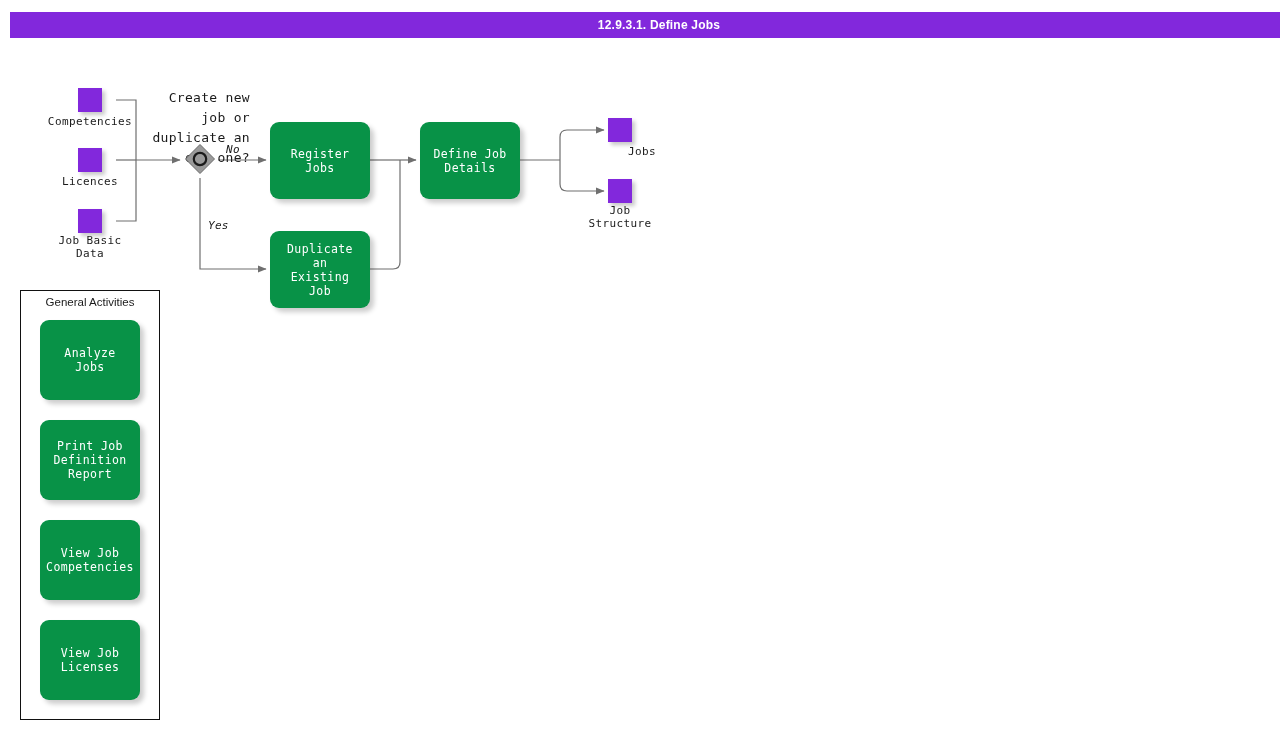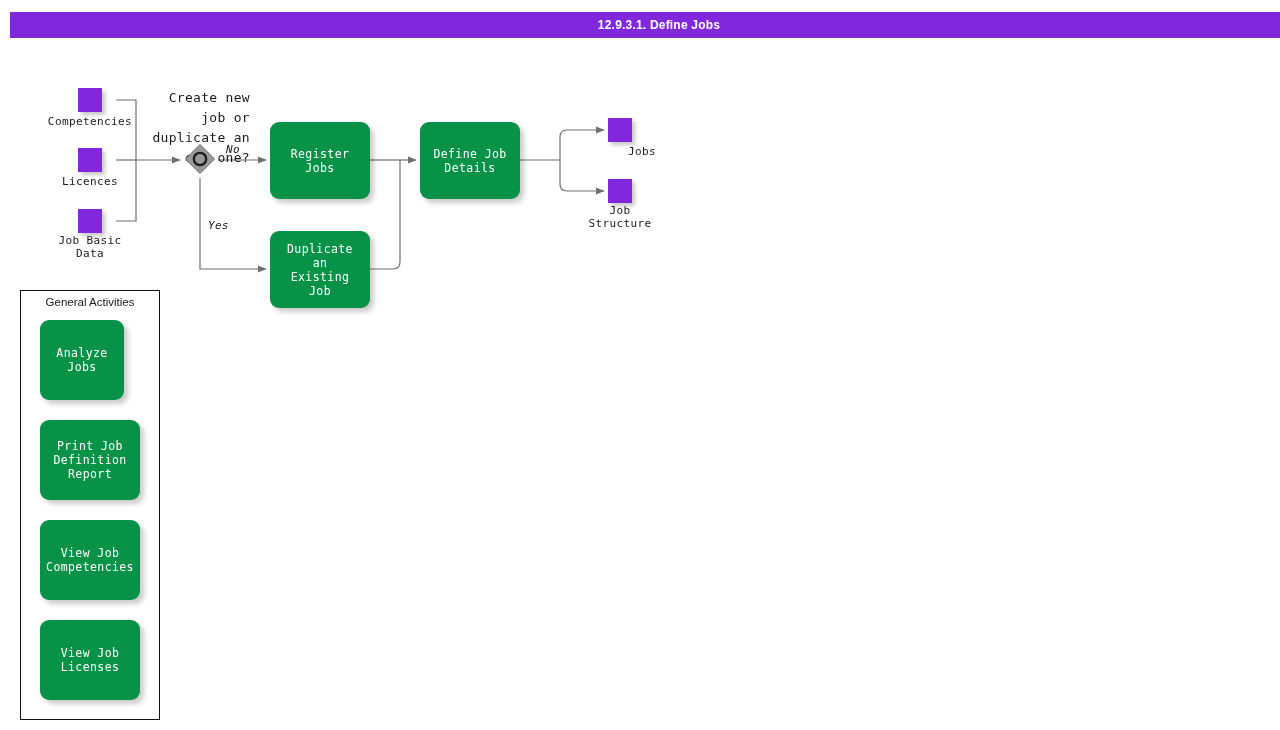--- a/index.html
+++ b/index.html
@@ -204,21 +204,21 @@
 <div class="dataobj" style="left:608px; top:118px;"></div>
 <div class="dataobj-label" style="left:572px; top:145px; width:140px;">Jobs</div>
 
 <div class="dataobj" style="left:608px; top:179px;"></div>
 <div class="dataobj-label" style="left:550px; top:204px; width:140px;">Job
 Structure</div>
 
 <div id="group-box"></div>
 <div id="group-title">General Activities</div>
 
-<div class="task" style="left:40px; top:320px; width:84px; height:80px;">Analyze Jobs</div>
+<div class="task" style="left:40px; top:320px; width:100px; height:80px;">Analyze Jobs</div>
 
 <div class="task" style="left:40px; top:420px; width:100px; height:80px;">Print Job
 Definition Report</div>
 
 <div class="task" style="left:40px; top:520px; width:100px; height:80px;">View Job
 Competencies</div>
 
 <div class="task" style="left:40px; top:620px; width:100px; height:80px;">View Job
 Licenses</div>
 

